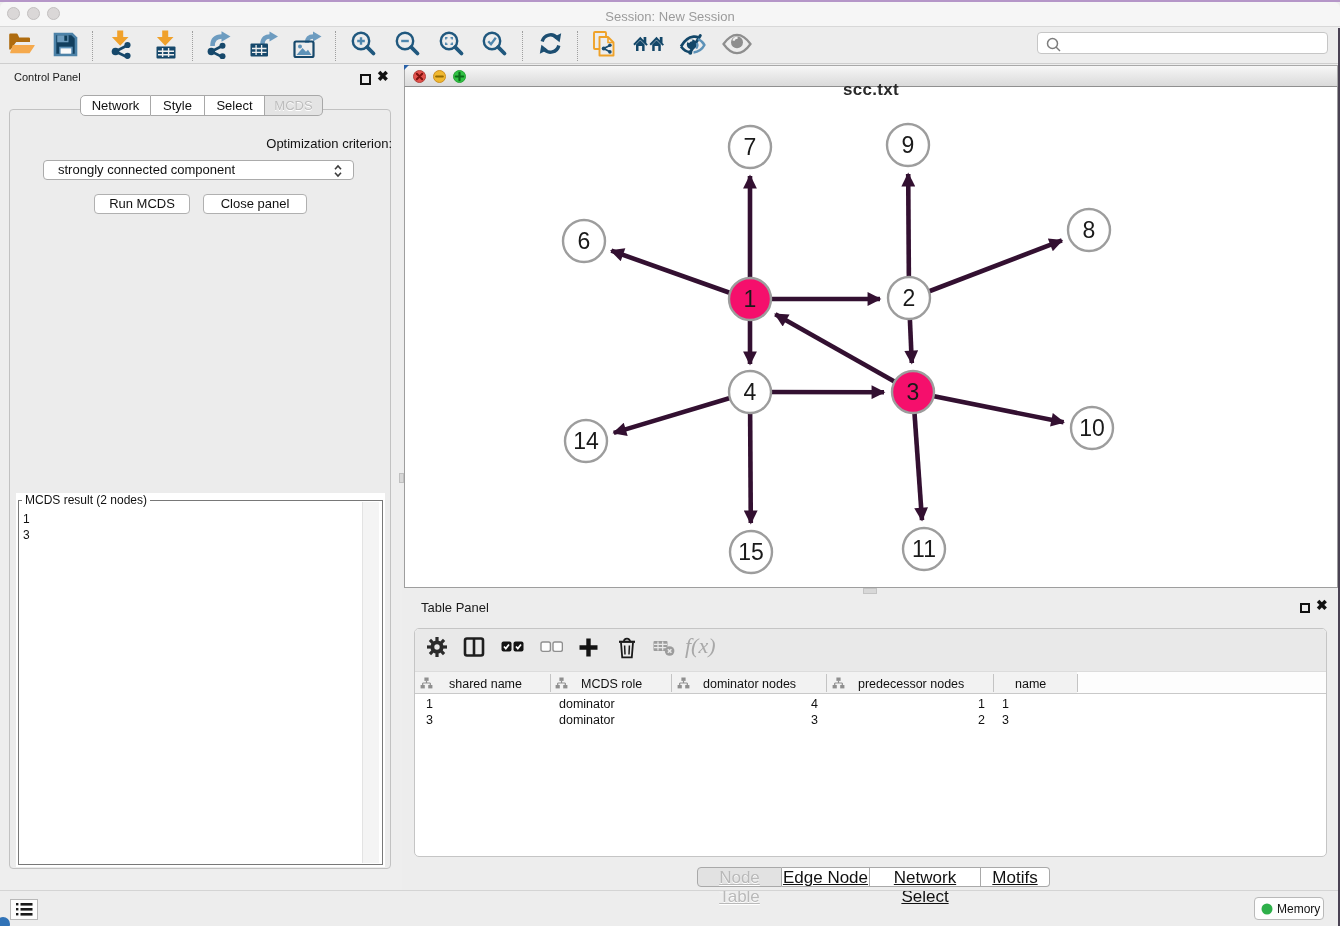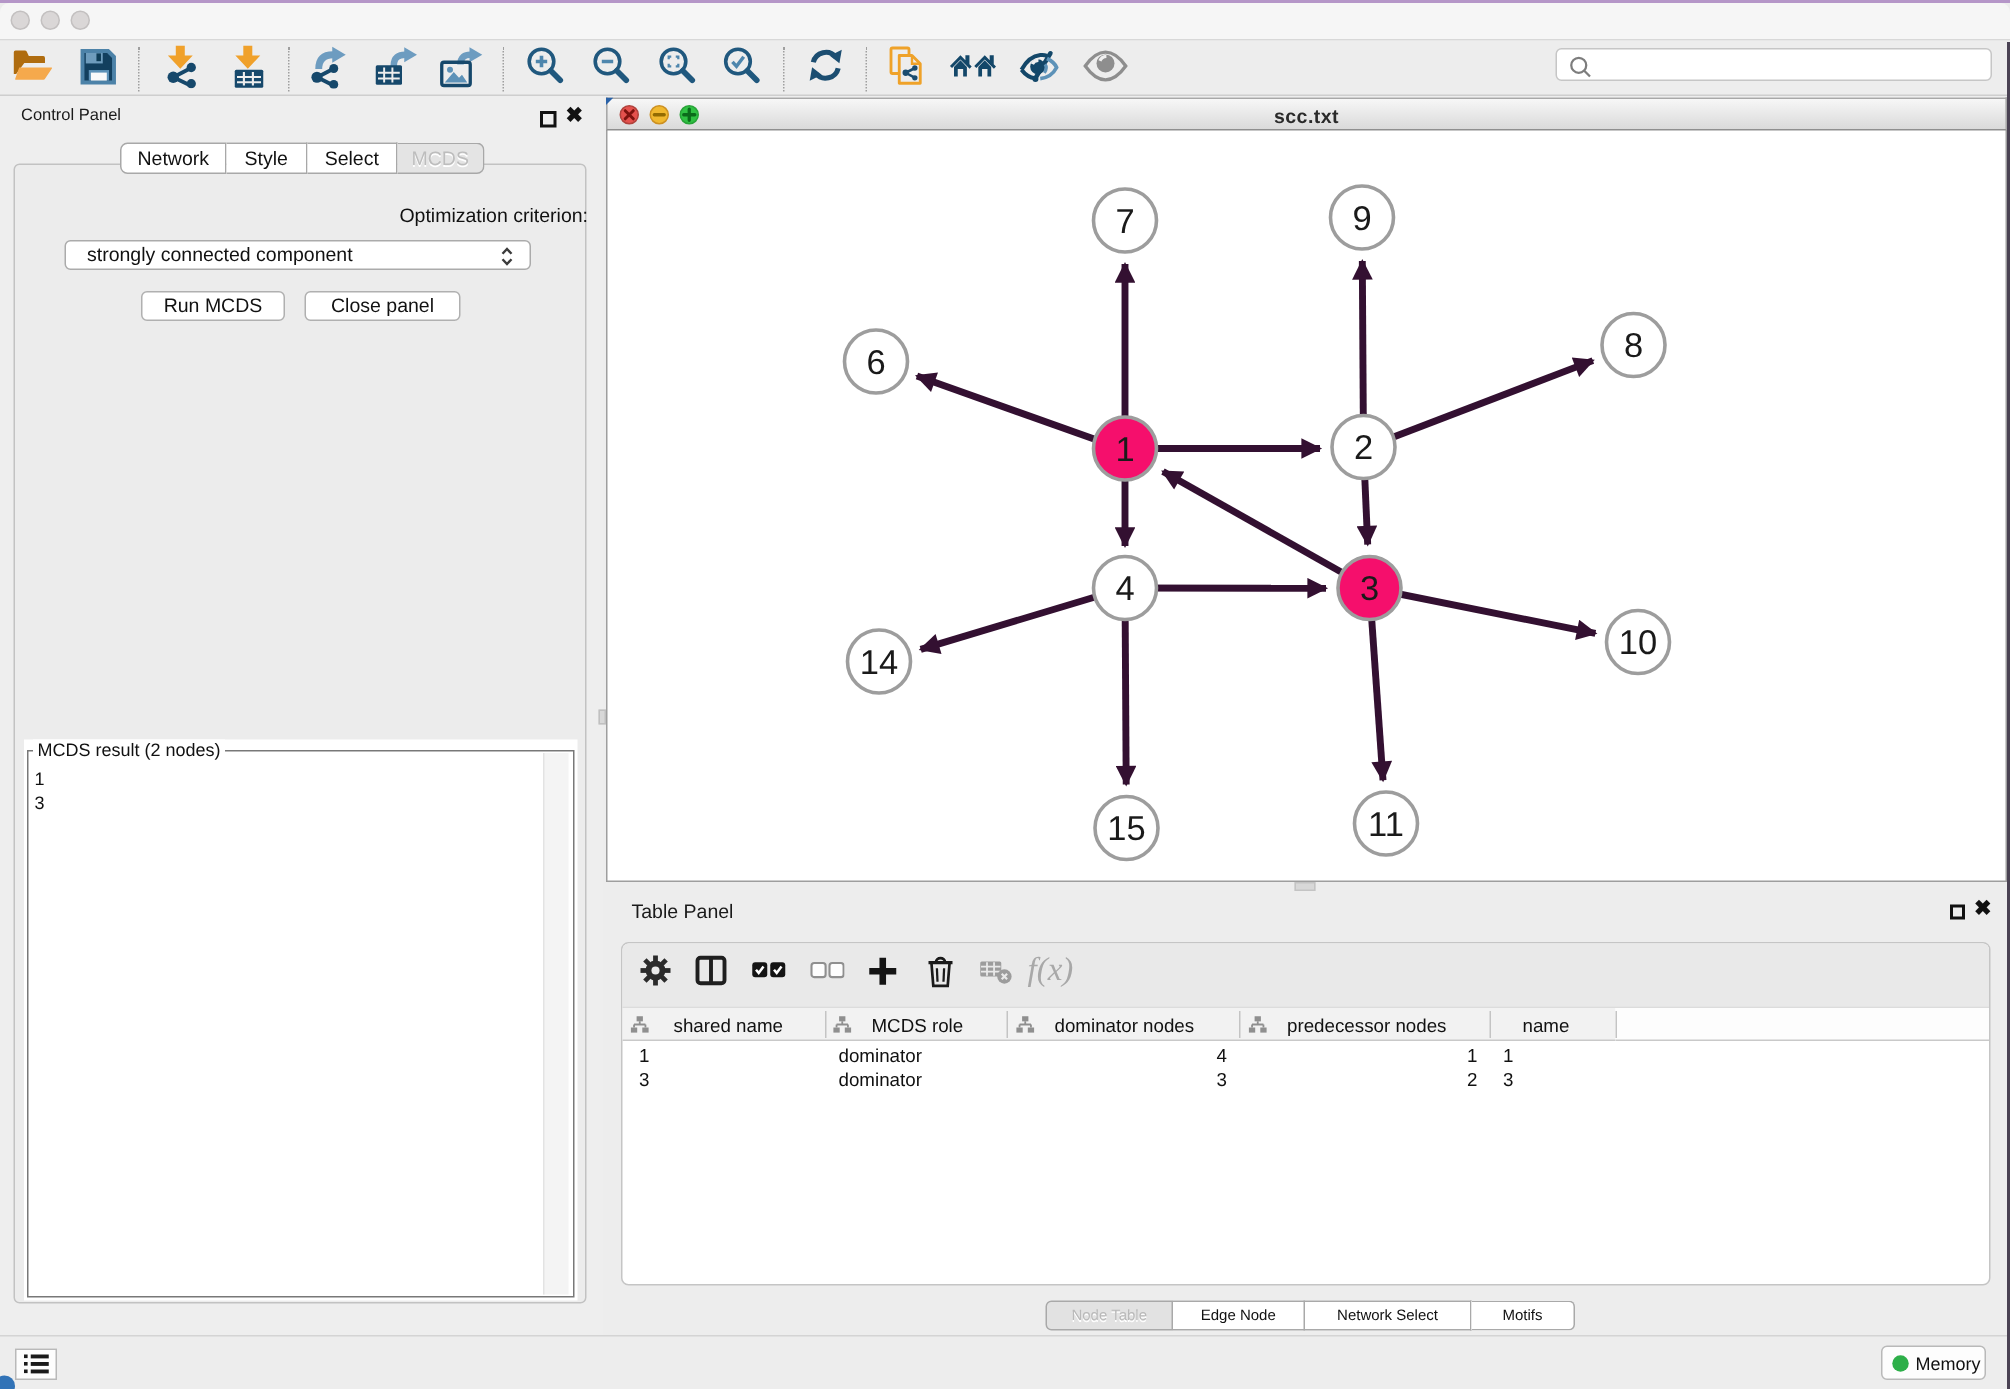--- a/index.html
+++ b/index.html
@@ -26,49 +26,50 @@
 #dropdown { left:43px; top:160px; width:311px; height:20px; background:#fff; border:1px solid #ababab; border-radius:4px; font-size:13px; color:#111; line-height:18px; padding-left:14px;}
 .btn { position:absolute; top:194px; height:20px; background:#fff; border:1px solid #b0b0b0; border-radius:4px; font-size:13px; color:#111; text-align:center; line-height:18px;}
 #mcds-white { left:16px; top:493px; width:369px; height:374px; background:#fff; }
 #mcds-fs { left:18px; top:500px; width:365px; height:365px; border:1px solid #787878; }
 #mcds-legend { left:22px; top:493px; background:#fff; padding:0 3px; font-size:12px; color:#111; z-index:3;}
 #mcds-track { left:362px; top:502px; width:17px; height:361px; background:#f4f4f4; border-left:1px solid #e3e3e3;}
 .mcds-val { left:23px; font-size:12px; color:#111; }
 
 #netframe { left:404px; top:65px; width:934px; height:523px; border:1px solid #9e9e9e; border-top:none; background:#fff;}
 #nettitle { left:404px; top:65px; width:934px; height:22px; background:linear-gradient(#f7f7f7,#dadada); border:1px solid #a8a8a8; border-bottom:1px solid #8f8f8f;}
-#nettitle-text { width:100%; text-align:center; top:4px; font-size:13px; font-weight:bold; color:#2a2a2a; letter-spacing:0.3px;}
+#nettitle-text { width:100%; text-align:center; top:14px; font-size:17px; font-weight:bold; color:#2a2a2a; letter-spacing:0.3px;}
 .mac { position:absolute; top:4px; width:13px; height:13px; border-radius:50%; }
 .mac svg { display:block; }
 #graph { left:405px; top:87px; }
 
 #tp-title { left:421px; top:600px; font-size:13px; color:#1a1a1a;}
 #tp-float { left:1300px; top:603px; width:10px; height:10px; border:2px solid #111;}
 #tp-close { left:1316px; top:597px; font-size:14px; font-weight:bold; color:#111;}
 #tp-box { left:414px; top:628px; width:913px; height:229px; background:#fff; border:1px solid #c5c5c5; border-radius:5px;}
 #tp-toolbar { left:415px; top:629px; width:911px; height:43px; background:#e9e9e9; border-radius:4px 4px 0 0; border-bottom:1px solid #dcdcdc;}
 #tp-header { left:415px; top:672px; width:662px; height:22px; background:#f2f2f2; border-bottom:1px solid #c9c9c9;}
 #tp-header-right { left:1077px; top:672px; width:249px; height:22px; background:#fdfdfd; border-bottom:1px solid #c9c9c9;}
 .hsep { position:absolute; top:674px; height:18px; width:1px; background:#c4c4c4; }
 .hlabel { position:absolute; top:677px; font-size:12.5px; color:#111; }
 .cell { position:absolute; font-size:12.5px; color:#111; }
 
-.btab { position:absolute; top:867px; height:20px; background:#fff; border:1px solid #a9a9a9; font-size:10px; color:#111; text-align:center; line-height:19px;}
+.btab { position:absolute; top:867px; height:20px; background:#fff; border:1px solid #a9a9a9; font-size:17px; color:#111; text-align:center; line-height:19px;text-decoration:underline;}
 #statline { left:0; top:890px; width:1340px; height:1px; background:#d4d4d4;}
 #lbtn { left:10px; top:899px; width:28px; height:21px; background:#fdfdfd; border:1px solid #b9b9b9;}
 #membtn { left:1254px; top:897px; width:70px; height:23px; background:#fdfdfd; border:1px solid #b9b9b9; border-radius:4px; font-size:12px; color:#111;}
 #redge { left:1338px; top:28px; width:2px; height:898px; background:#4a4253; }
 </style>
 </head>
 <body>
 <div class="abs" id="purple"></div>
 <div class="abs" id="titlebar">
   <div class="tl" style="left:7px;"></div>
   <div class="tl" style="left:27px;"></div>
   <div class="tl" style="left:47px;"></div>
+  <div class="abs" id="wtitle">Session: New Session</div>
 </div>
 <div class="abs" id="toolbar">
   <div class="sep" style="left:92px;"></div>
   <div class="sep" style="left:192px;"></div>
   <div class="sep" style="left:335px;"></div>
   <div class="sep" style="left:522px;"></div>
   <div class="sep" style="left:577px;"></div>
   <svg class="ticon" style="left:8px; top:4px;" width="28" height="24" viewBox="0 0 28 24">
     <path d="M1.2 17.4 L1.2 2.8 Q1.2 1.6 2.4 1.6 L8.6 1.6 Q9.4 1.6 9.8 2.4 L11.2 5.4 L20.8 5.4 Q22 5.4 22 6.6 L22 10 L8.2 10 L2.8 17.4 Z" fill="#af6c0f"></path>
     <path d="M4.8 13 L26.3 13 Q27 13 26.6 13.7 L21.9 20.7 Q21.6 21.2 21 21.2 L2.6 21.2 Q1.7 21.2 2.2 20.4 L4.8 13 Z" fill="#f5a94c"></path>

